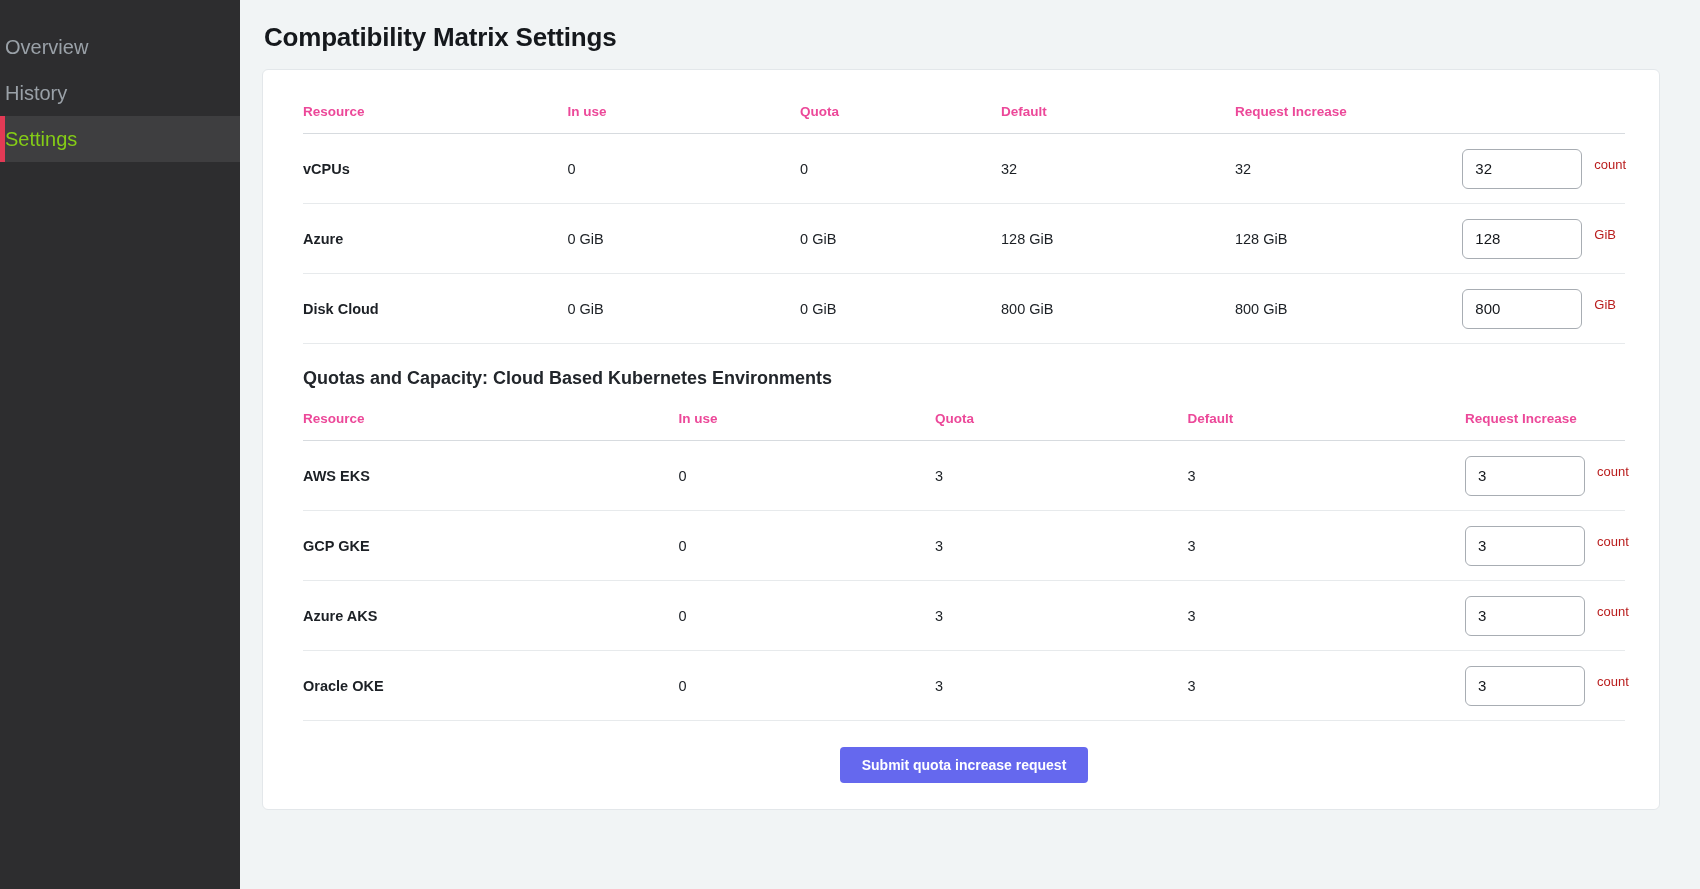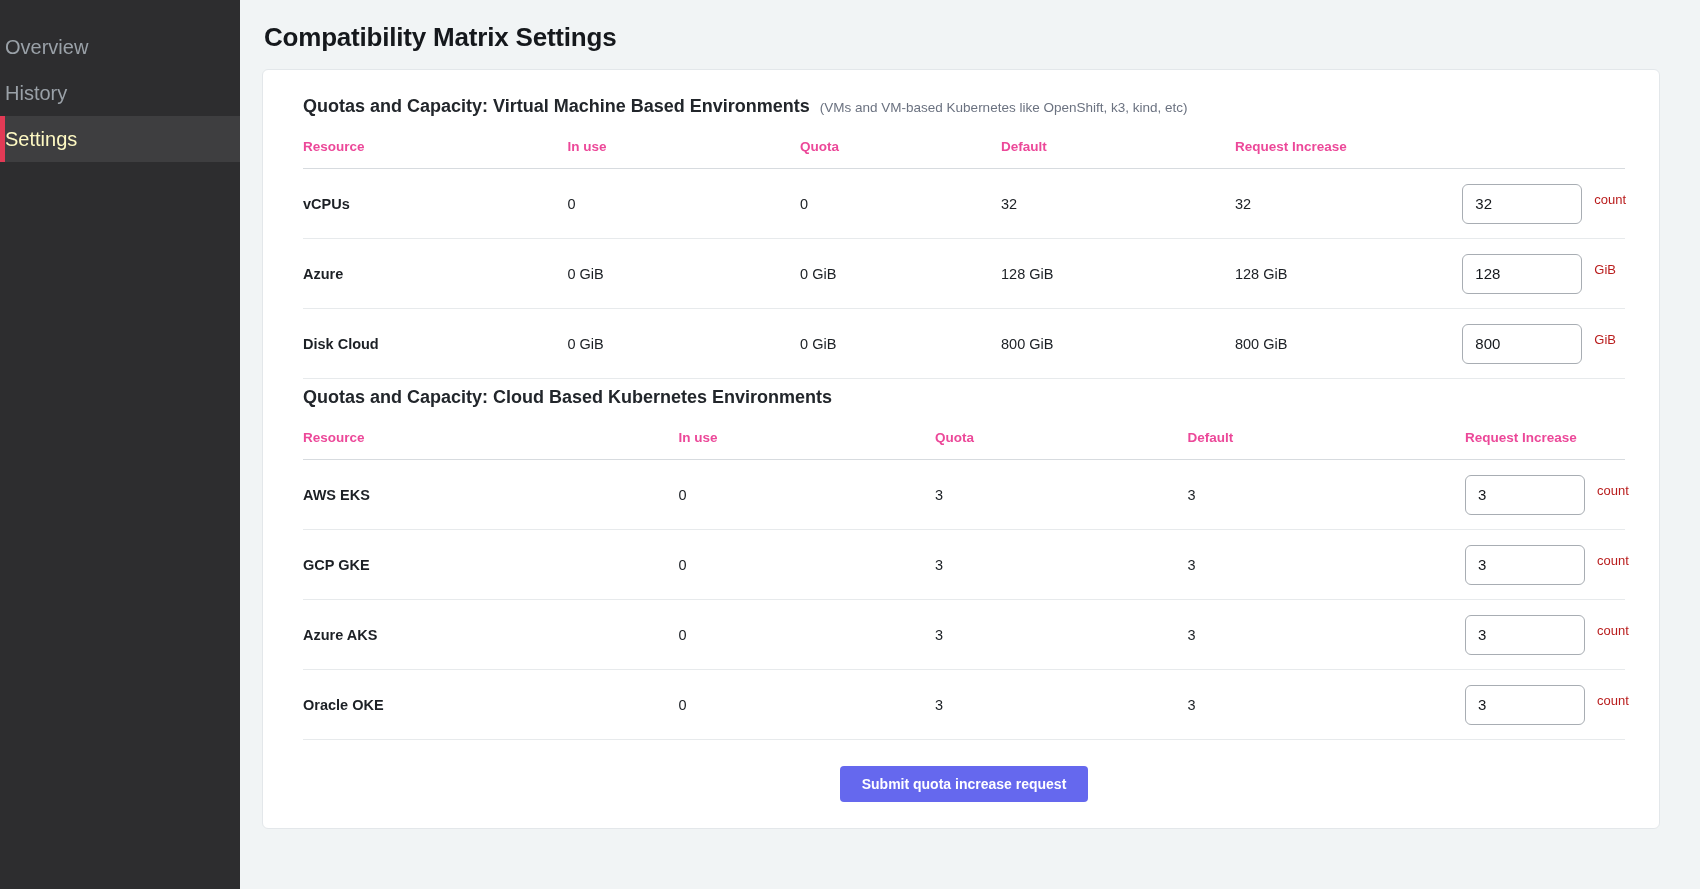--- a/index.html
+++ b/index.html
@@ -24,21 +24,21 @@
     height: 46px;
     display: flex;
     align-items: center;
     border-left: 5px solid transparent;
     color: #9aa1a8;
     font-size: 20px;
     cursor: pointer;
   }
   .side-item.active {
     background: #3e3e40;
-    color: #fef9c3;
+    color: #84cc16;
     border-left-color: #e23a55;
   }
 
   
   .main {
     flex: 1;
     padding: 18px 40px 14px 22px;
     overflow: hidden;
     border-radius: 11px;
   }
@@ -116,21 +116,21 @@
     color: #15181c;
     background: #ffffff;
     outline: none;
   }
   .unit-label {
     font-size: 13px;
     color: #b91c1c;
     transform: translateY(-4px);
   }
 
-  .cloud-section { margin-top: 8px; }
+  .cloud-section { margin-top: 24px; }
 
   .submit-wrap {
     margin-top: 26px;
     display: flex;
     justify-content: center;
   }
   .submit-btn {
     background: #6568ee;
     color: #ffffff;
     font-family: "Liberation Sans", sans-serif;
@@ -156,24 +156,20 @@
     <span>Settings</span>
   </div>
 </nav>
 
 <main class="main">
   <h1 class="page-title">Compatibility Matrix Settings</h1>
 
   <section class="card">
 
     <div>
-      <div class="section-head">
-        <span class="section-title">Quotas and Capacity: Virtual Machine Based Environments</span>
-        <span class="section-subtitle">(VMs and VM-based Kubernetes like OpenShift, k3, kind, etc)</span>
-      </div>
 
       <div class="tbl">
         <div class="tbl-row vm-cols tbl-header">
           <div class="th">Resource</div>
           <div class="th">In use</div>
           <div class="th">Quota</div>
           <div class="th">Default</div>
           <div class="th">Request Increase</div>
         </div>
 

